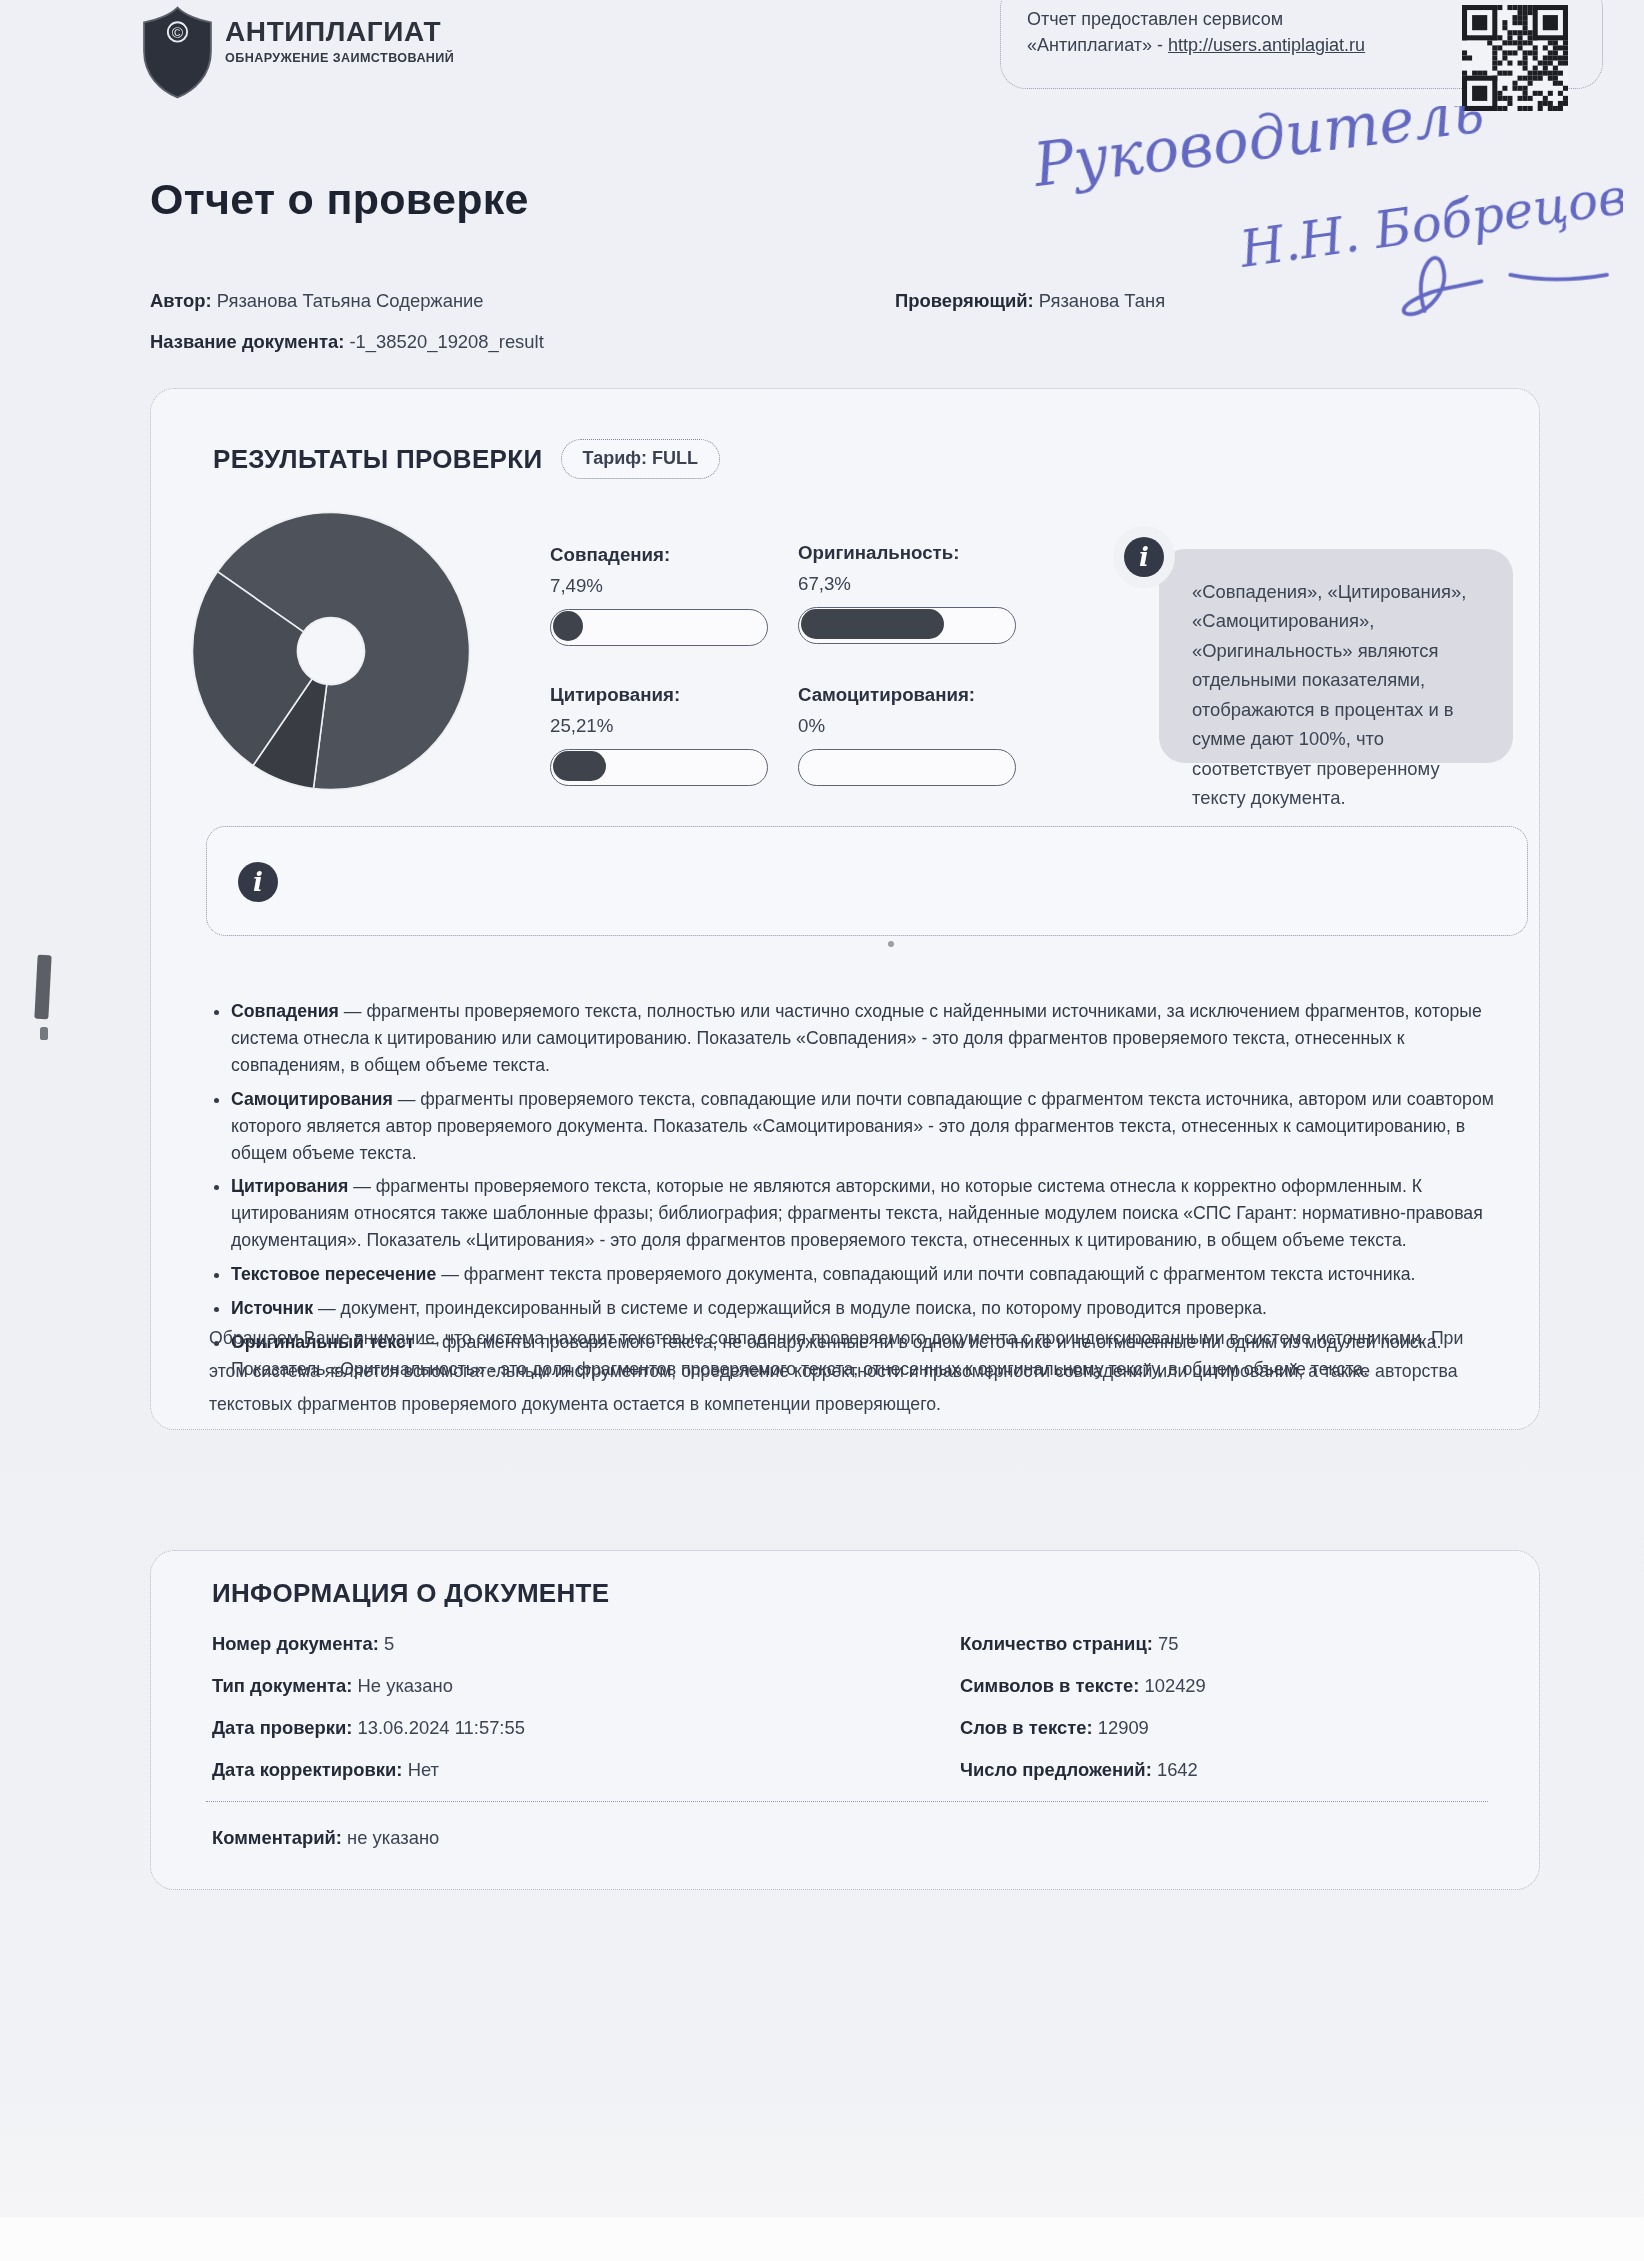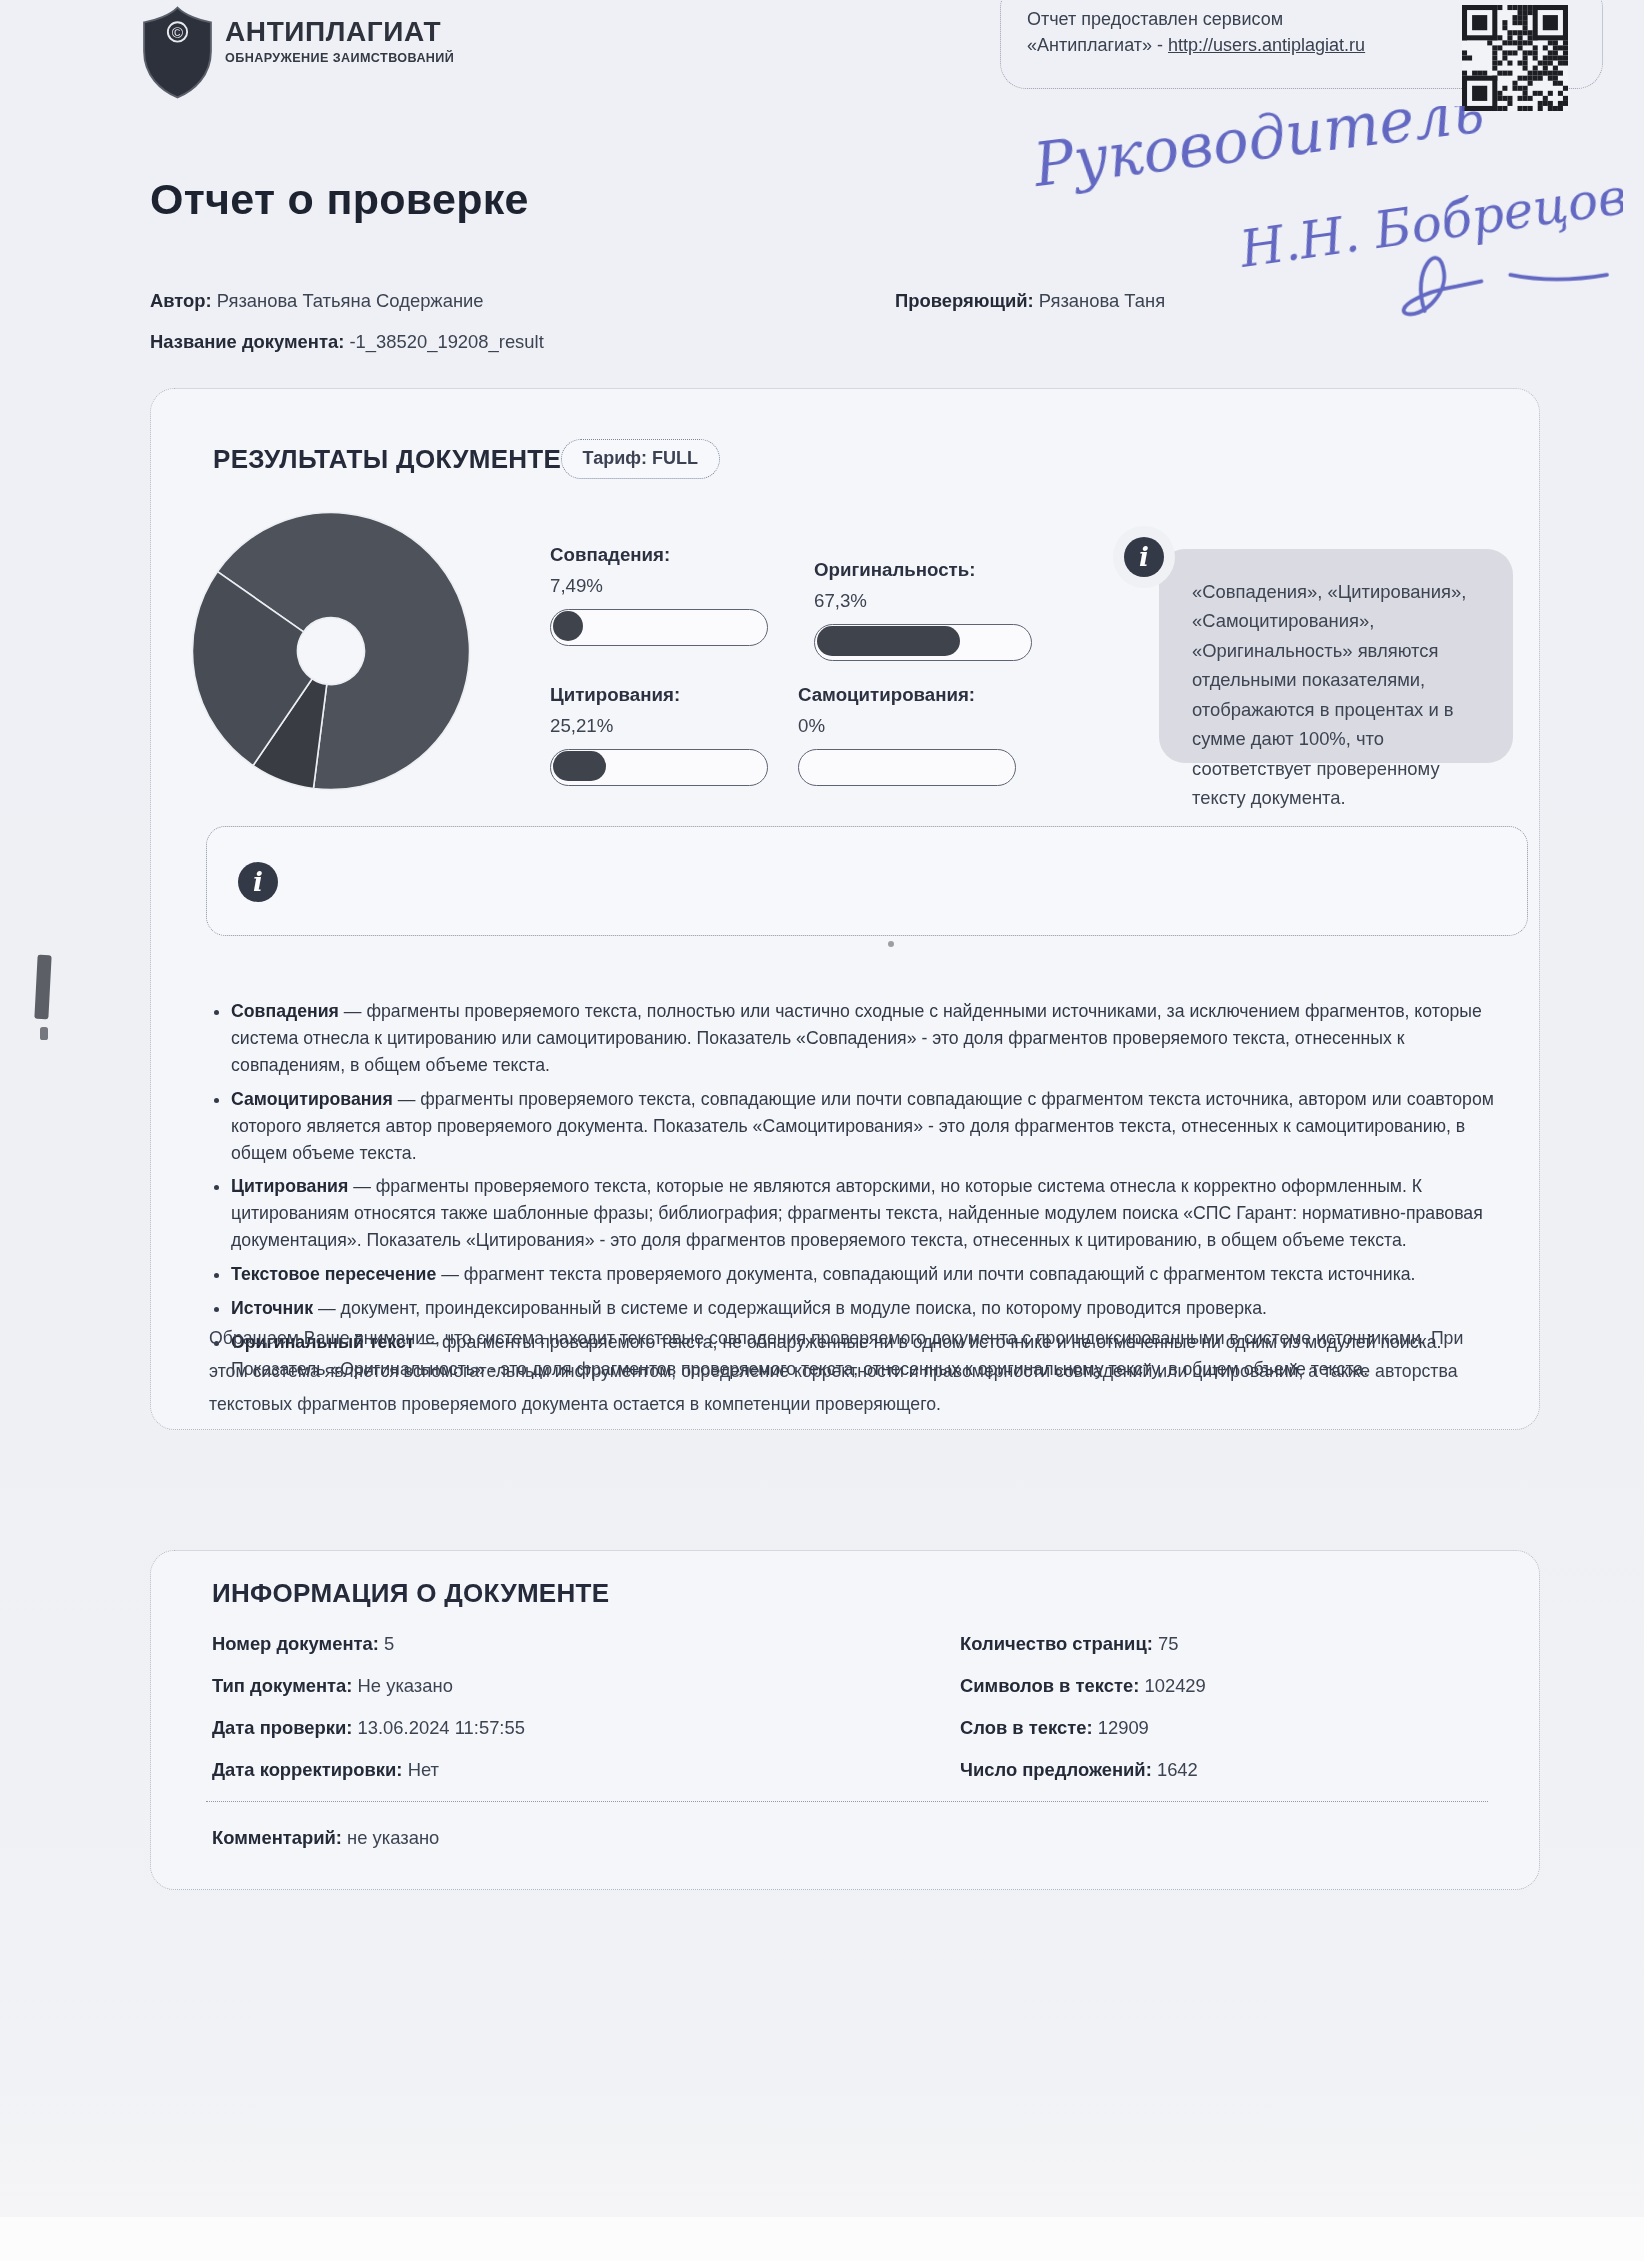--- a/index.html
+++ b/index.html
@@ -271,39 +271,39 @@
     <b>Проверяющий:</b>
     <span>Рязанова Таня</span>
   </div>
   <div class="abs meta-line" style="left:150px;top:331px;">
     <b>Название документа:</b>
     <span>-1_38520_19208_result</span>
   </div>
 
   <div class="abs card" style="left:150px;top:388px;width:1390px;height:1042px;">
 
-    <div class="abs section-heading" style="left:62px;top:55px;">РЕЗУЛЬТАТЫ ДОКУМЕНТЕ</div>
+    <div class="abs section-heading" style="left:62px;top:55px;">РЕЗУЛЬТАТЫ ПРОВЕРКИ</div>
     <div class="abs badge" style="left:410px;top:50px;">Тариф: FULL</div>
 
     <svg class="abs" style="left:35px;top:119px;" width="290" height="290" viewBox="0 0 450 450">
       <g id="pie-slices">
           <path d="M48.882310477866724,98.68106618452515 A215,215 0 1 1 197.7555516561385,435.26682825615114 L218.4106450517172,273.58081427590633 A52,52 0 1 0 182.4040936969724,192.17402530974562 Z" fill="#4e535b" stroke="#eceef3" stroke-width="2.5"></path>
           <path d="M197.7555516561385,435.26682825615114 A215,215 0 0 1 104.0155516683643,399.72946649863593 L195.73864505467415,264.98573143222825 A52,52 0 0 0 218.4106450517172,273.58081427590633 Z" fill="#393c42" stroke="#eceef3" stroke-width="2.5"></path>
           <path d="M104.0155516683643,399.72946649863593 A215,215 0 0 1 48.88231047786661,98.68106618452529 L182.40409369697238,192.17402530974564 A52,52 0 0 0 195.73864505467415,264.98573143222825 Z" fill="#484d55" stroke="#eceef3" stroke-width="2.5"></path>
         </g>
     </svg>
 
     <div class="abs metric" style="left:399px;top:155px;">
       <div class="metric-label">Совпадения:</div>
       <div class="metric-value">7,49%</div>
       <div class="bar">
           <div class="bar-fill" style="width: 7.49%;"></div>
         </div>
     </div>
-    <div class="abs metric" style="left:647px;top:170px;margin-left:16px;">
+    <div class="abs metric" style="left:647px;top:153px;">
       <div class="metric-label">Оригинальность:</div>
       <div class="metric-value">67,3%</div>
       <div class="bar">
           <div class="bar-fill" style="width: 67.3%;"></div>
         </div>
     </div>
     <div class="abs metric" style="left:399px;top:295px;">
       <div class="metric-label">Цитирования:</div>
       <div class="metric-value">25,21%</div>
       <div class="bar">

